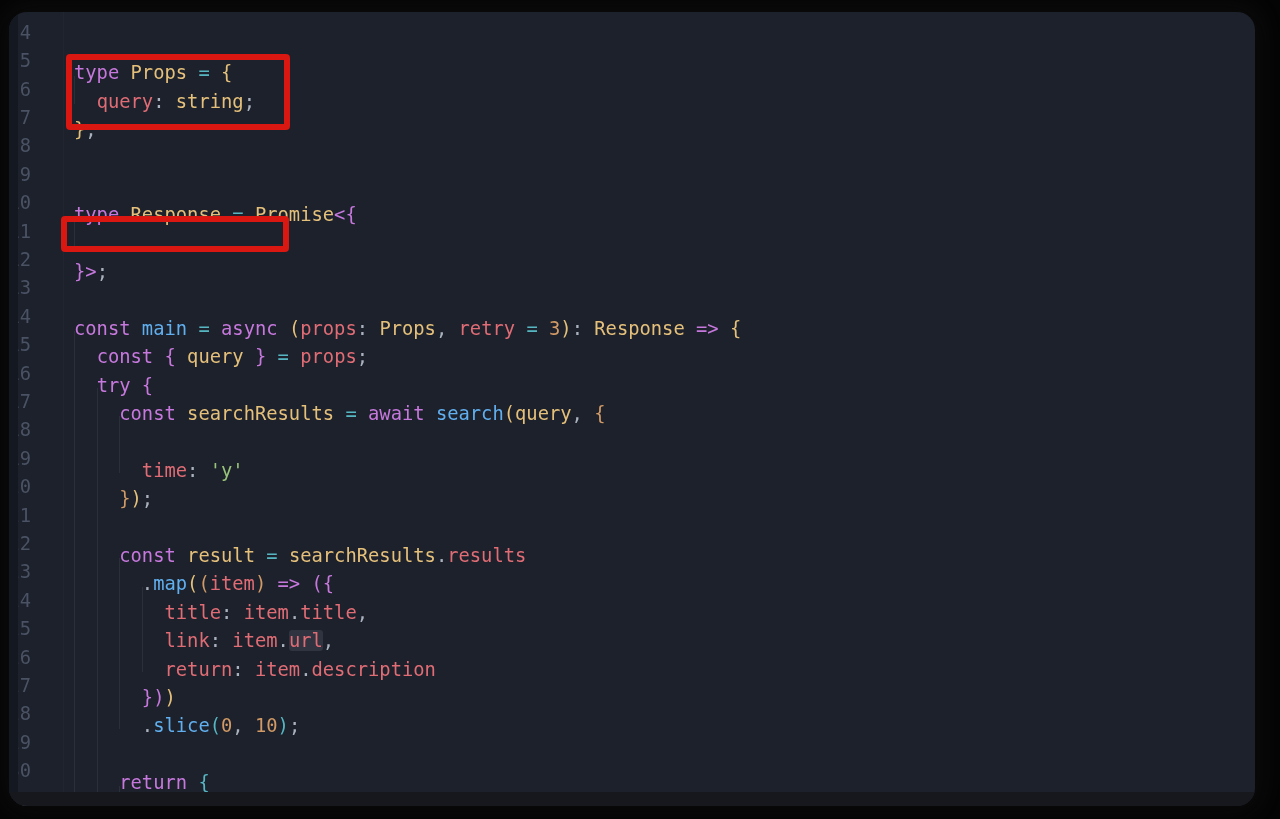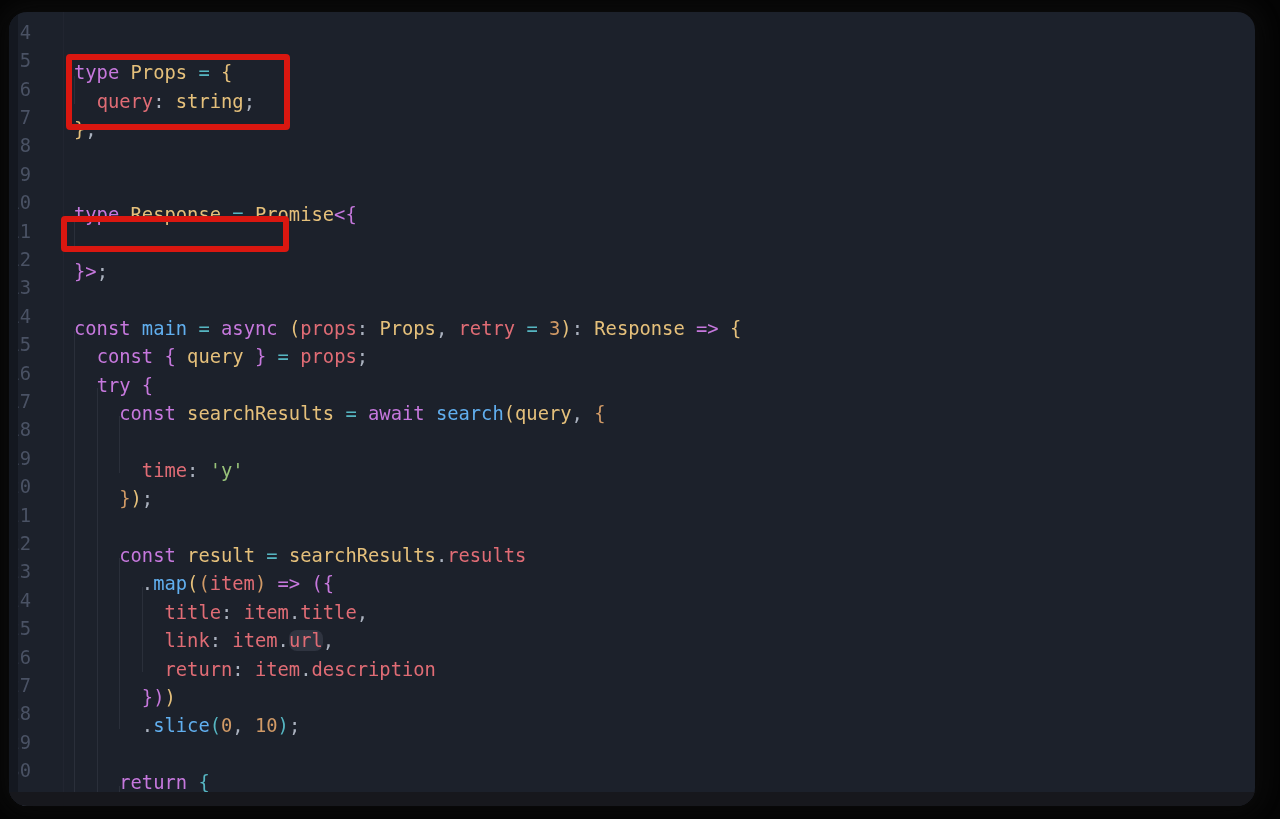--- a/index.html
+++ b/index.html
@@ -49,21 +49,21 @@
   .tk-fn  { color: var(--fn); }
   .tk-op  { color: var(--op); }
   .tk-num { color: var(--num); }
   .tk-str { color: var(--str); }
   .tk-com { color: var(--com); }
   .tk-pun { color: var(--pun); }
   .tk-brg { color: var(--brg); }
   .tk-bro { color: var(--bro); }
   .tk-brp { color: var(--brp); }
   .tk-brc { color: var(--brc); }
-  .hl { background: var(--word_highlight); border-radius: 8px; text-align: center; }
+  .hl { background: var(--word_highlight); border-radius: 3px; text-align: center; }
 
   .annotation-layer { position: absolute; inset: 0; z-index: 8; pointer-events: none; }
   .anno-box {
     position: absolute;
     border: 6px solid var(--anno);
     border-radius: 4px;
   }
 
   .bottom-bar {
     position: absolute; left: 0; right: 0; bottom: 0;

